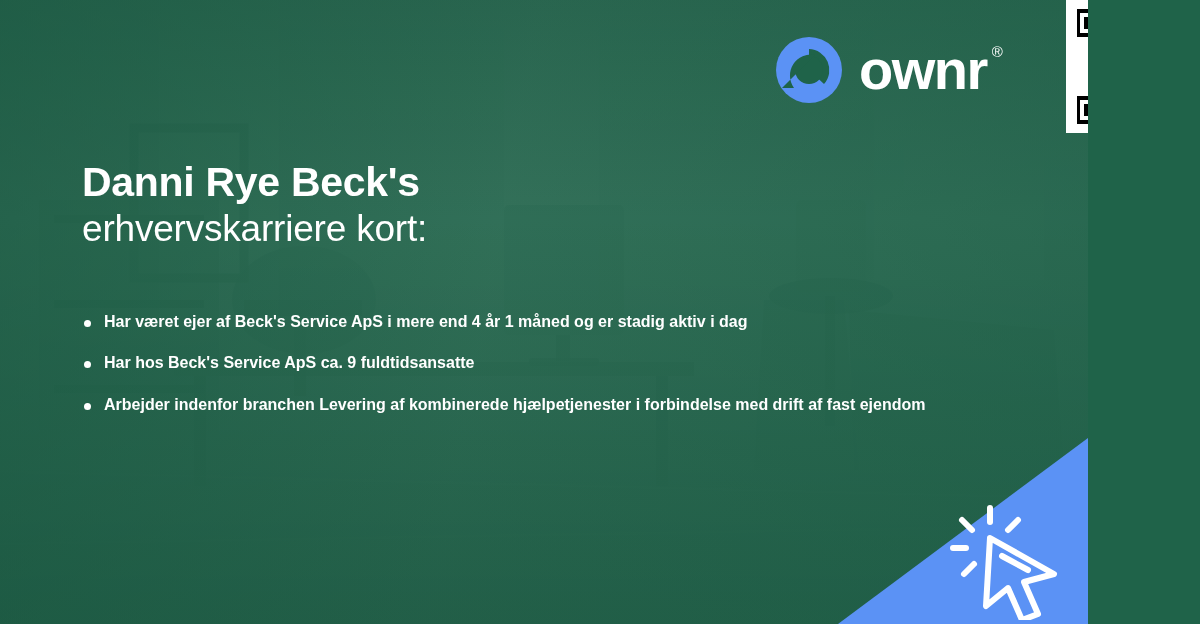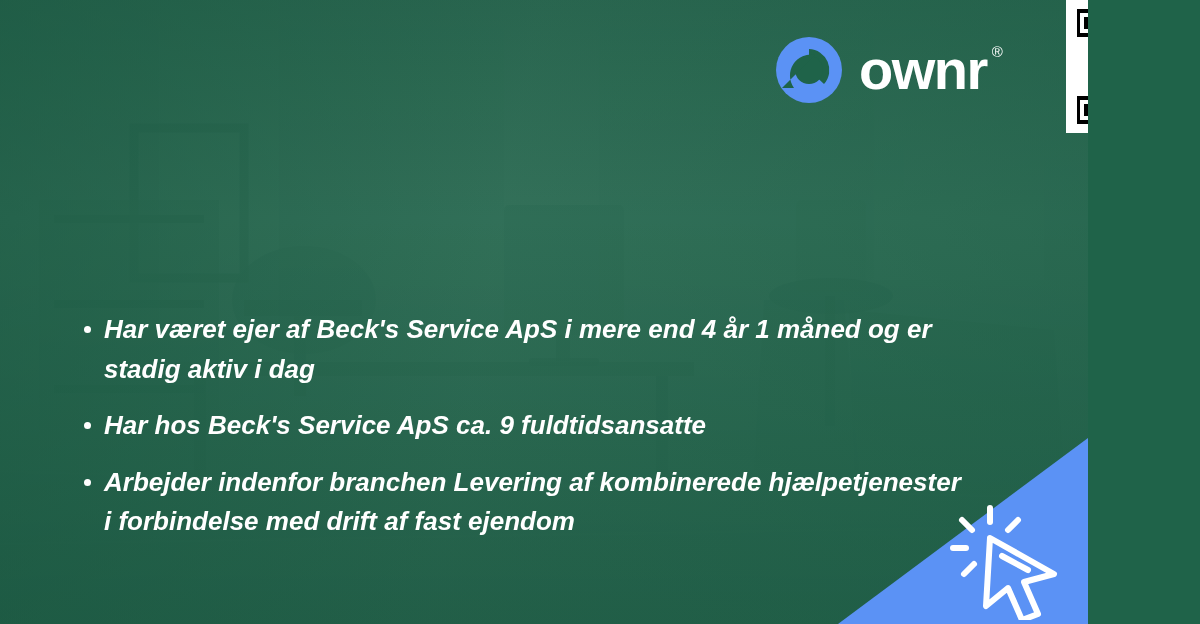--- a/index.html
+++ b/index.html
@@ -116,27 +116,26 @@
   
   .facts {
     position:absolute;
     left:82px; top:310px;
     width:930px;
     list-style:none;
   }
   .fact {
     position:relative;
     color:#ffffff;
-    font-size:26px;
+    font-size:16px;
     font-weight:bold;
     line-height:1.52;
     padding-left:22px;
     margin-bottom:17px;
     max-width:880px;
-    font-style:italic;
   }
   .fact:last-child { margin-bottom:16px; }
   .fact-bullet {
     position:absolute;
     left:2px; top:.62em;
     width:7px; height:7px;
     border-radius:50%;
     background:#ffffff;
   }
 </style>
@@ -349,20 +348,24 @@
         <rect x="8" y="26" width="1" height="2"></rect>
           <rect x="11" y="27" width="2" height="1"></rect>
         <rect x="14" y="27" width="1" height="1"></rect>
           <rect x="16" y="26" width="1" height="2"></rect>
         <rect x="19" y="22" width="1" height="2"></rect>
           <rect x="21" y="23" width="1" height="2"></rect>
       </g>
     </svg>
   </div>
 
+  <div class="headline">
+    <div class="headline-line1">Danni Rye Beck's</div>
+    <div class="headline-line2">erhvervskarriere kort:</div>
+  </div>
 
   <ul class="facts">
     <li class="fact">
       <span class="fact-bullet"></span>
       <span>Har været ejer af Beck's Service ApS i mere end 4 år 1 måned og er stadig aktiv i dag</span>
     </li>
     <li class="fact">
       <span class="fact-bullet"></span>
       <span>Har hos Beck's Service ApS ca. 9 fuldtidsansatte</span>
     </li>

